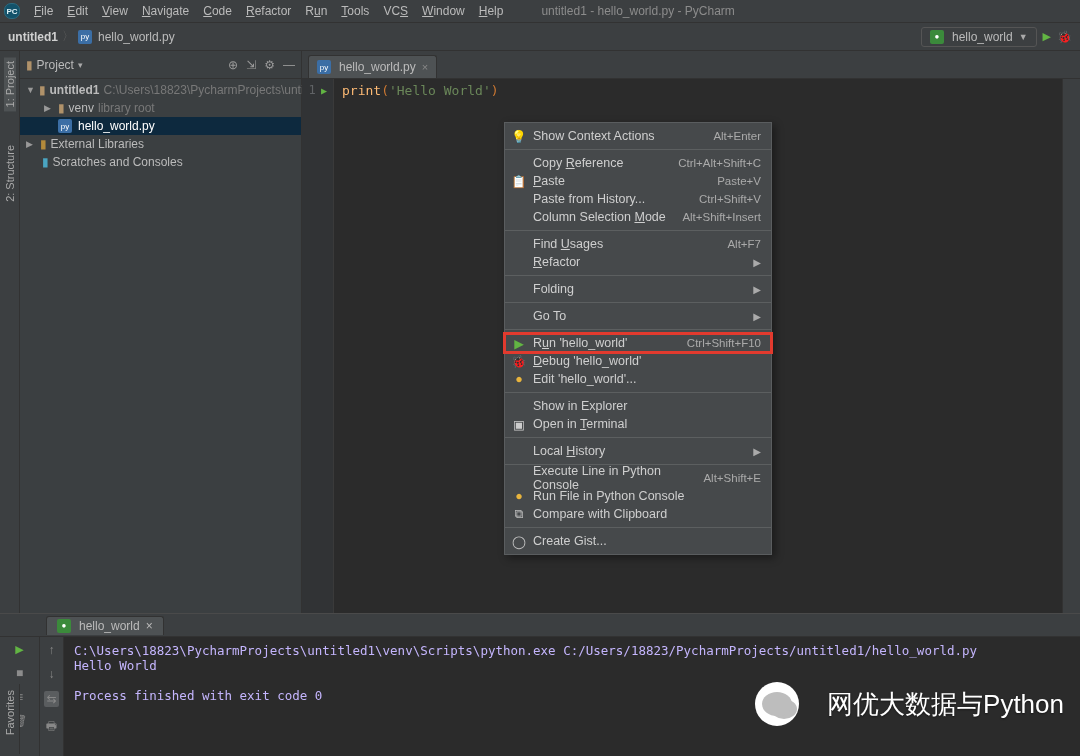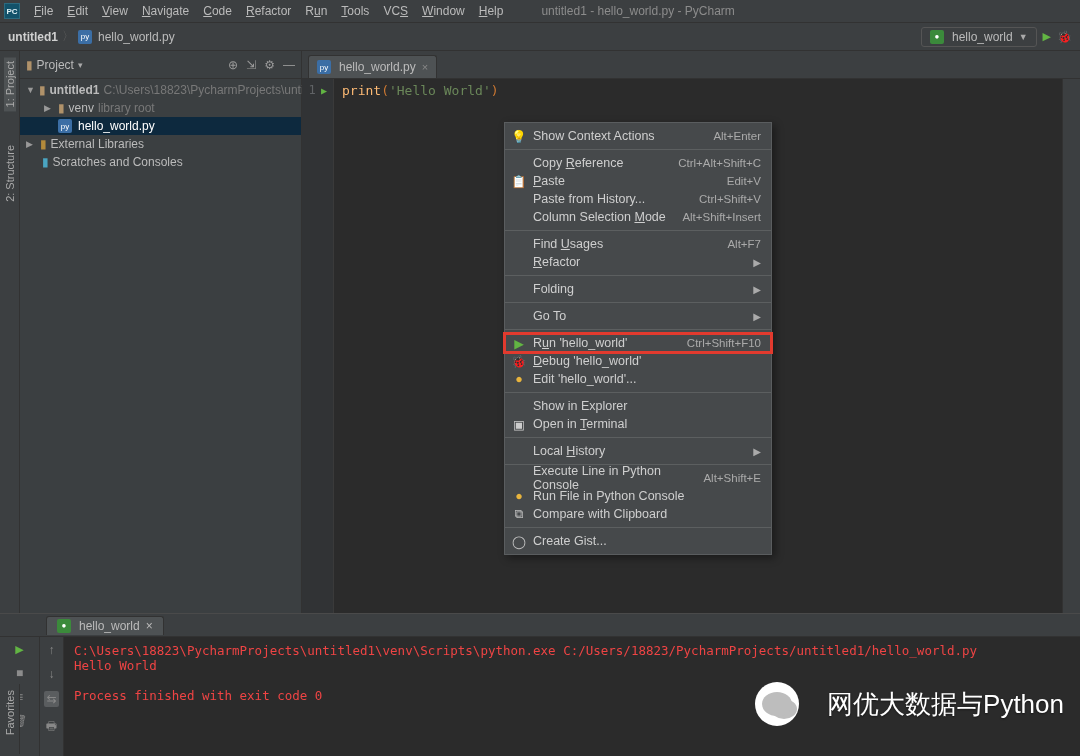--- a/index.html
+++ b/index.html
@@ -24,21 +24,21 @@
   }
   .app-icon {
     width: 16px; height: 16px;
     background: #13526a;
     border: 1px solid #2c6a7f;
     color: #dff0f5;
     font-size: 8px;
     font-weight: bold;
     display: flex; align-items: center; justify-content: center;
     margin-right: 8px;
-    border-radius: 0;
+    border-radius: 7px;
   }
   .menubar { display: flex; gap: 2px; }
   .menubar span { padding: 2px 6px; cursor: default; }
   .menubar span u { text-decoration: underline; }
   .win-title { margin-left: 32px; color: #8c8c8c; }
   
   .navbar {
     height: 28px;
     background: #3c3f41;
     border-bottom: 1px solid #323232;
@@ -187,21 +187,21 @@
     background:#3c3f41;
     border-right:1px solid #323232;
     display:flex;flex-direction:column;align-items:center;
     padding-top:6px;gap:10px;color:#888;
   }
   .console {
     flex:1;
     padding:6px 10px;
     font-family:"Consolas",monospace;
     font-size:12.5px;
-    color:#ef4444;
+    color:#c4b5fd;
     white-space: pre;
   }
   
   .ctx-menu {
     position:absolute;
     left:504px; top:122px;
     width:268px;
     background:#46494b;
     border:1px solid #5a5d5f;
     box-shadow:3px 3px 8px rgba(0,0,0,.4);
@@ -402,21 +402,21 @@
       <span class="sc">Alt+Enter</span>
     </div>
     <div class="ctx-sep"></div>
     <div class="ctx-row">
       <span>Copy <u>R</u>eference</span>
       <span class="sc">Ctrl+Alt+Shift+C</span>
     </div>
     <div class="ctx-row">
       <span class="ic ">📋</span>
       <span><u>P</u>aste</span>
-      <span class="sc">Edit+V</span>
+      <span class="sc">Paste+V</span>
     </div>
     <div class="ctx-row">
       <span>Paste from History...</span>
       <span class="sc">Ctrl+Shift+V</span>
     </div>
     <div class="ctx-row">
       <span>Column Selection <u>M</u>ode</span>
       <span class="sc">Alt+Shift+Insert</span>
     </div>
     <div class="ctx-sep"></div>

